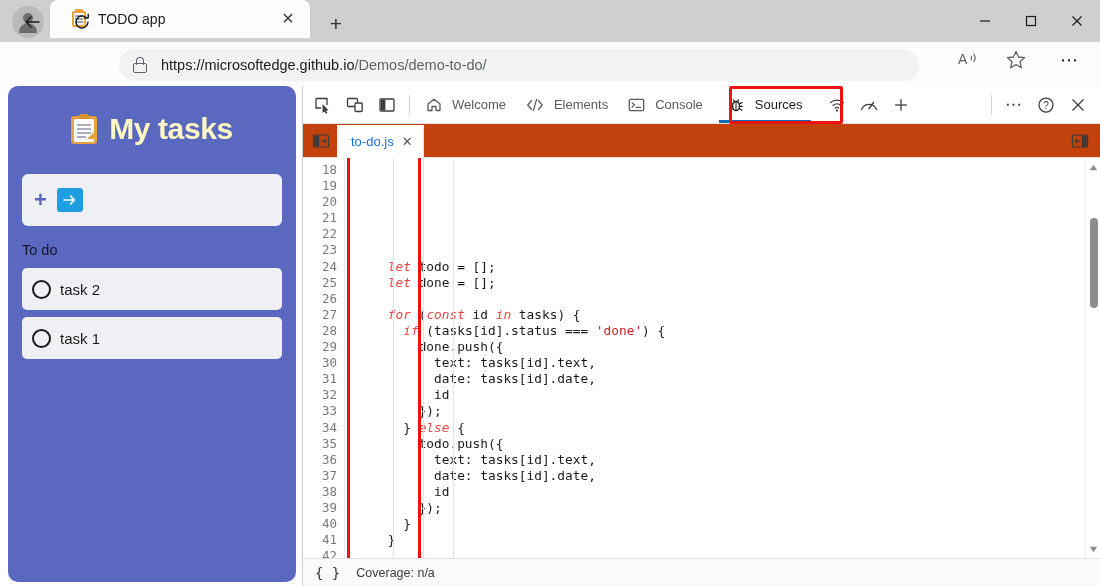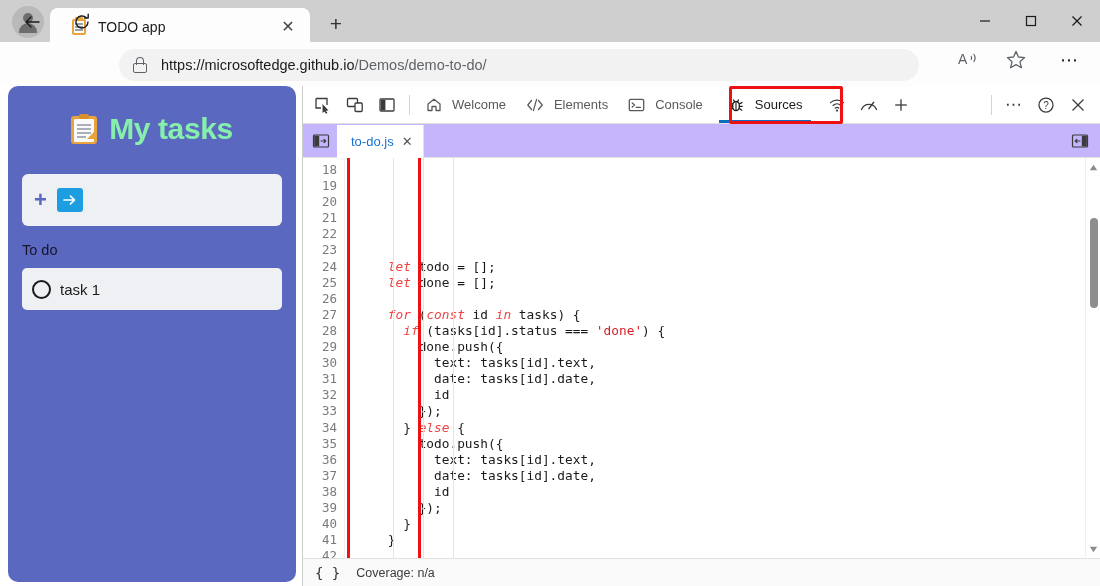--- a/index.html
+++ b/index.html
@@ -22,21 +22,21 @@
   }
   .profile-btn {
     position: absolute; left: 12px; top: 6px; width: 32px; height: 32px;
     border-radius: 50%; background: #b9b9b9;
     display: flex; align-items: center; justify-content: center;
   }
   .profile-head { width: 10px; height: 10px; border-radius: 50%; background:#6d6d6d; position:absolute; top:7px; }
   .profile-body { width: 18px; height: 10px; border-radius: 9px 9px 0 0; background:#6d6d6d; position:absolute; bottom:5px; }
 
   .tab {
-    position: absolute; left: 50px; top: 8px; width: 260px; height: 38px;
+    position: absolute; left: 50px; top: 0; width: 260px; height: 38px;
     background: #fdfdfd;
     border-radius: 8px 8px 0 0;
     display: flex; align-items: center;
     padding: 0 10px;
   }
   .tab-favicon {
     width: 18px; height: 18px; margin-left: 10px; margin-right: 10px;
     position: relative; flex: 0 0 auto;
   }
   .fav-clip {
@@ -97,21 +97,21 @@
   .todo-head {
     display:flex; align-items:center; justify-content:center; gap:12px;
     margin-top:8px; margin-bottom:28px;
   }
   .todo-icon { width:26px; height:30px; position:relative; }
   .ti-board { position:absolute; left:0; top:2px; width:26px; height:28px; background:#e8a33d; border-radius:3px; }
   .ti-paper { position:absolute; left:3px; top:5px; width:20px; height:23px; background:#fafafa; border-radius:1px; }
   .ti-clip { position:absolute; left:8px; top:0px; width:10px; height:5px; background:#d8912c; border-radius:2px; }
   .ti-l { position:absolute; left:6px; width:14px; height:1.8px; background:#aab0bb; }
   .ti-fold { position:absolute; right:3px; bottom:5px; width:0; height:0; border-left:7px solid transparent; border-bottom:7px solid #e8a33d; }
-  .todo-title { font-size:30px; font-weight:bold; color:#86efac; letter-spacing:-0.4px; }
+  .todo-title { font-size:30px; font-weight:bold; color:#fef9c3; letter-spacing:-0.4px; }
 
   .add-task {
     height:52px; background:#eff0f3; border-radius:6px;
     display:flex; align-items:center; padding:0 12px; gap:10px;
   }
   .plus-icon { font-size:22px; color:#5b68c0; font-weight:bold; line-height:1; }
   .add-input {
     flex:1; border:none; background:transparent; outline:none;
     font-family:"Liberation Sans", sans-serif; font-size:15.5px; color:#333;
   }
@@ -159,21 +159,21 @@
     content:""; position:absolute; left:2px; right:2px; bottom:0; height:3px; background:#0f6cbd;
   }
   .dt-tab-hilite {
     position:absolute; border:3px solid #ee1111; border-radius:2px;
     pointer-events:none;
   }
   .dt-right { margin-left:auto; display:flex; align-items:center; padding-right:6px; }
 
   .dt-filebar {
     height:34px; display:flex; align-items:center;
-    border-bottom:1px solid #e2e2e2; background:#c4b5fd; position:relative;
+    border-bottom:1px solid #e2e2e2; background:#c2410c; position:relative;
   }
   .file-tab {
     display:flex; align-items:center; gap:8px; height:33px; padding:0 10px 0 14px;
     background:#fff; font-size:13px; color:#1a6fd4; border-right:1px solid #e2e2e2;
     margin-bottom:-1px;
   }
   .file-close { color:#555; font-size:13px; }
 
   .editor {
     flex:1; position:relative; overflow:hidden; background:#ffffff;
@@ -313,20 +313,24 @@
         <span class="plus-icon">+</span>
         <div class="go-btn">
           <svg width="14" height="12" viewBox="0 0 14 12" class="ic">
             <path d="M1 6 H11 M7.5 2.2 L11.5 6 L7.5 9.8" fill="none" stroke="#ffffff" stroke-width="1.7" stroke-linecap="round" stroke-linejoin="round"></path>
           </svg>
         </div>
       </div>
 
       <div class="section-label">To do</div>
 
+      <div class="task">
+        <div class="task-check"></div>
+        <span class="task-text">task 2</span>
+      </div>
       <div class="task">
         <div class="task-check"></div>
         <span class="task-text">task 1</span>
       </div>
     </div>
 
     <div class="devtools">
 
       <div class="dt-tabbar">
         <div class="dt-icobtn">

